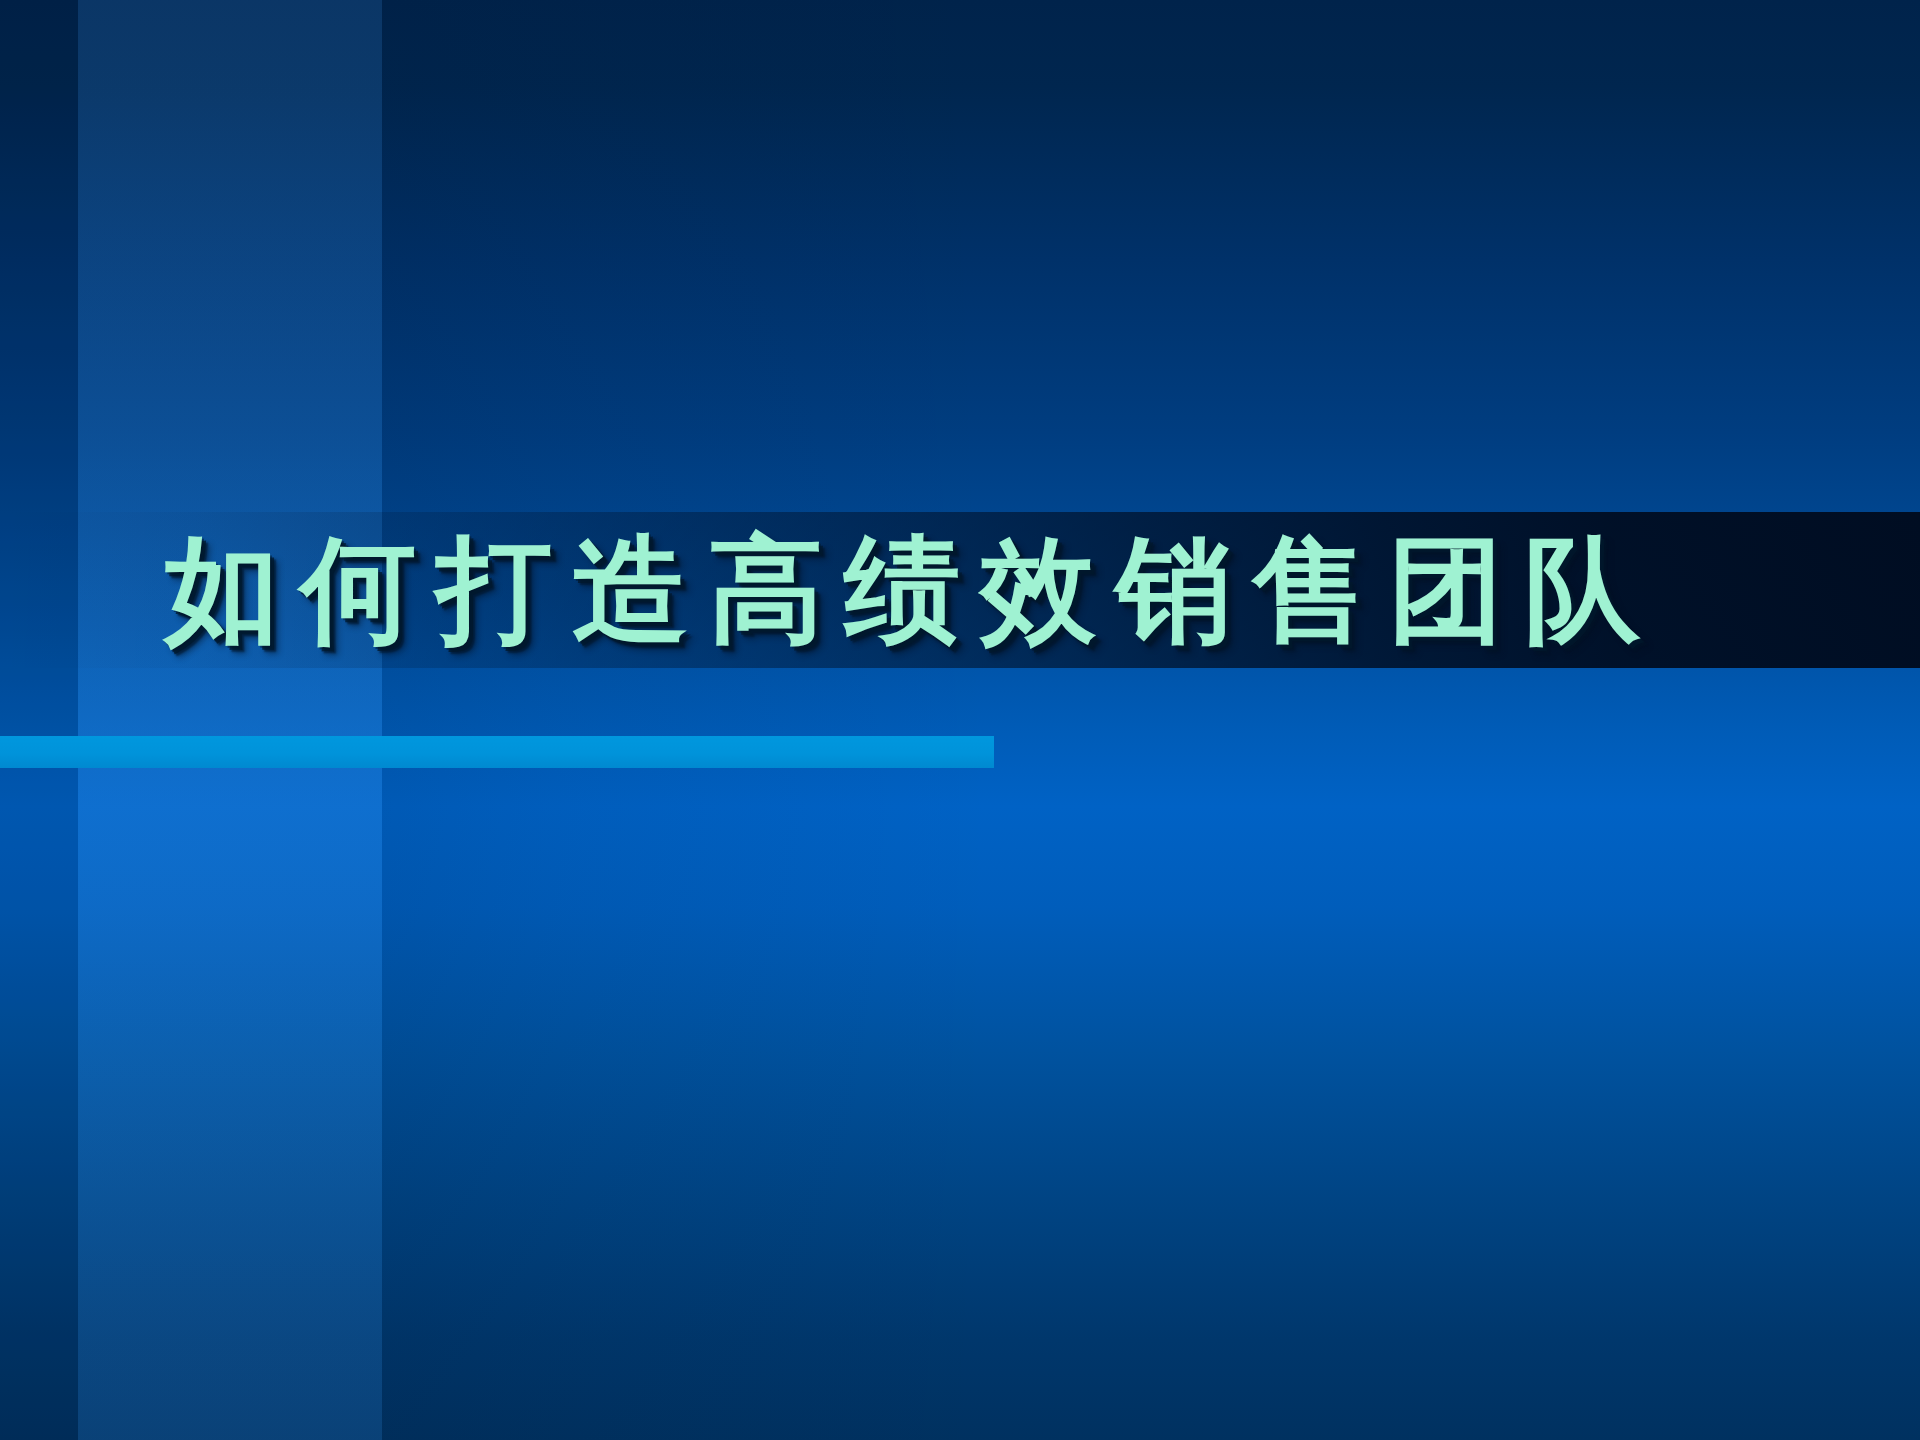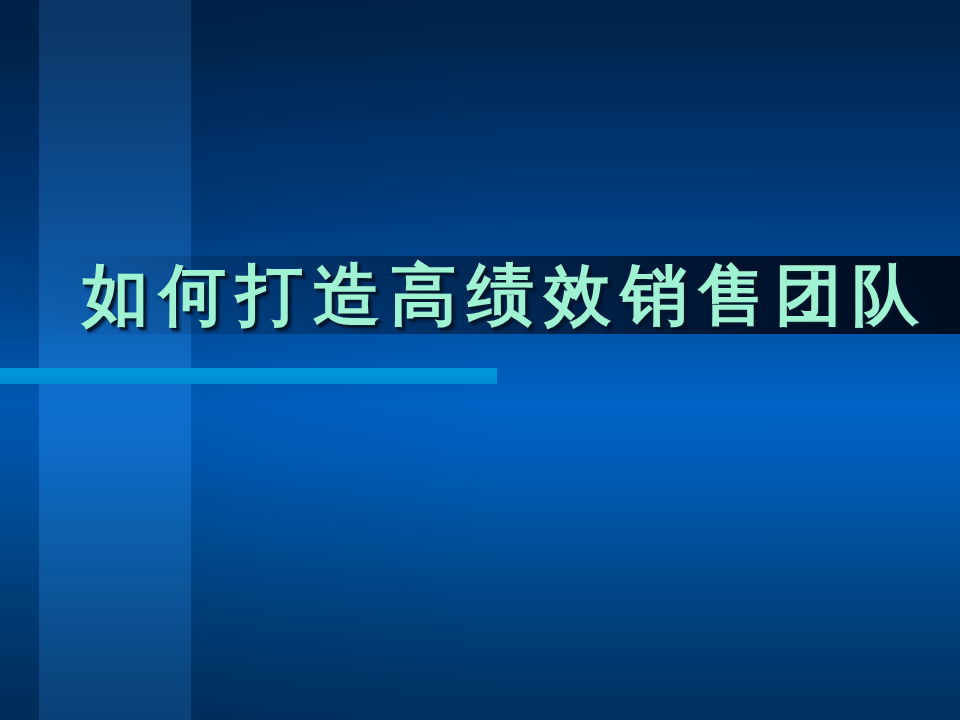--- a/index.html
+++ b/index.html
@@ -90,21 +90,21 @@
   .title-text {
     position: absolute;
     left: 82px;
     top: 252px;
     width: 860px;
     height: 86px;
     display: flex;
     align-items: center;
     font-family: "DejaVu Sans", "Liberation Sans", sans-serif;
     font-weight: bold;
-    font-size: 67px;
+    font-size: 58px;
     letter-spacing: 10px;
     line-height: 1;
     white-space: nowrap;
     color: #9ff2d2;
     text-shadow:
        2px 2px 0 rgba(0,24,44,0.75),
        3px 3px 1px rgba(0,20,40,0.65),
        4px 4px 3px rgba(0,16,34,0.45),
        1px 1px 0 rgba(0,30,55,0.55);
     -webkit-font-smoothing: antialiased;

